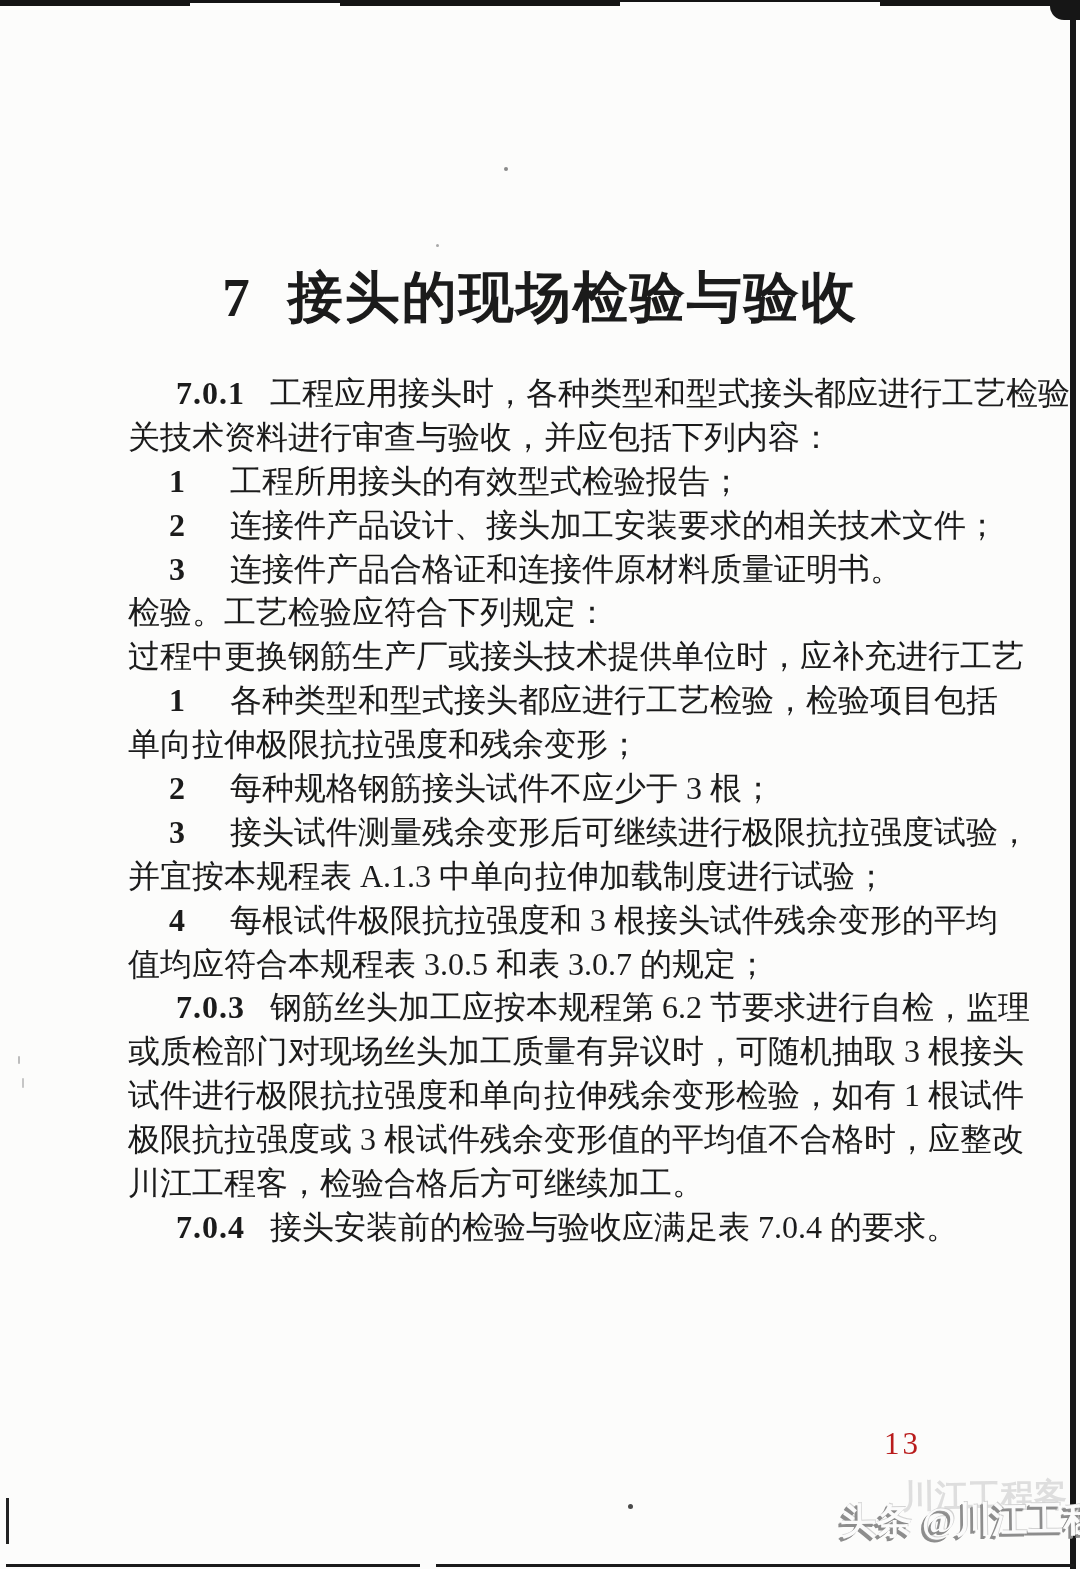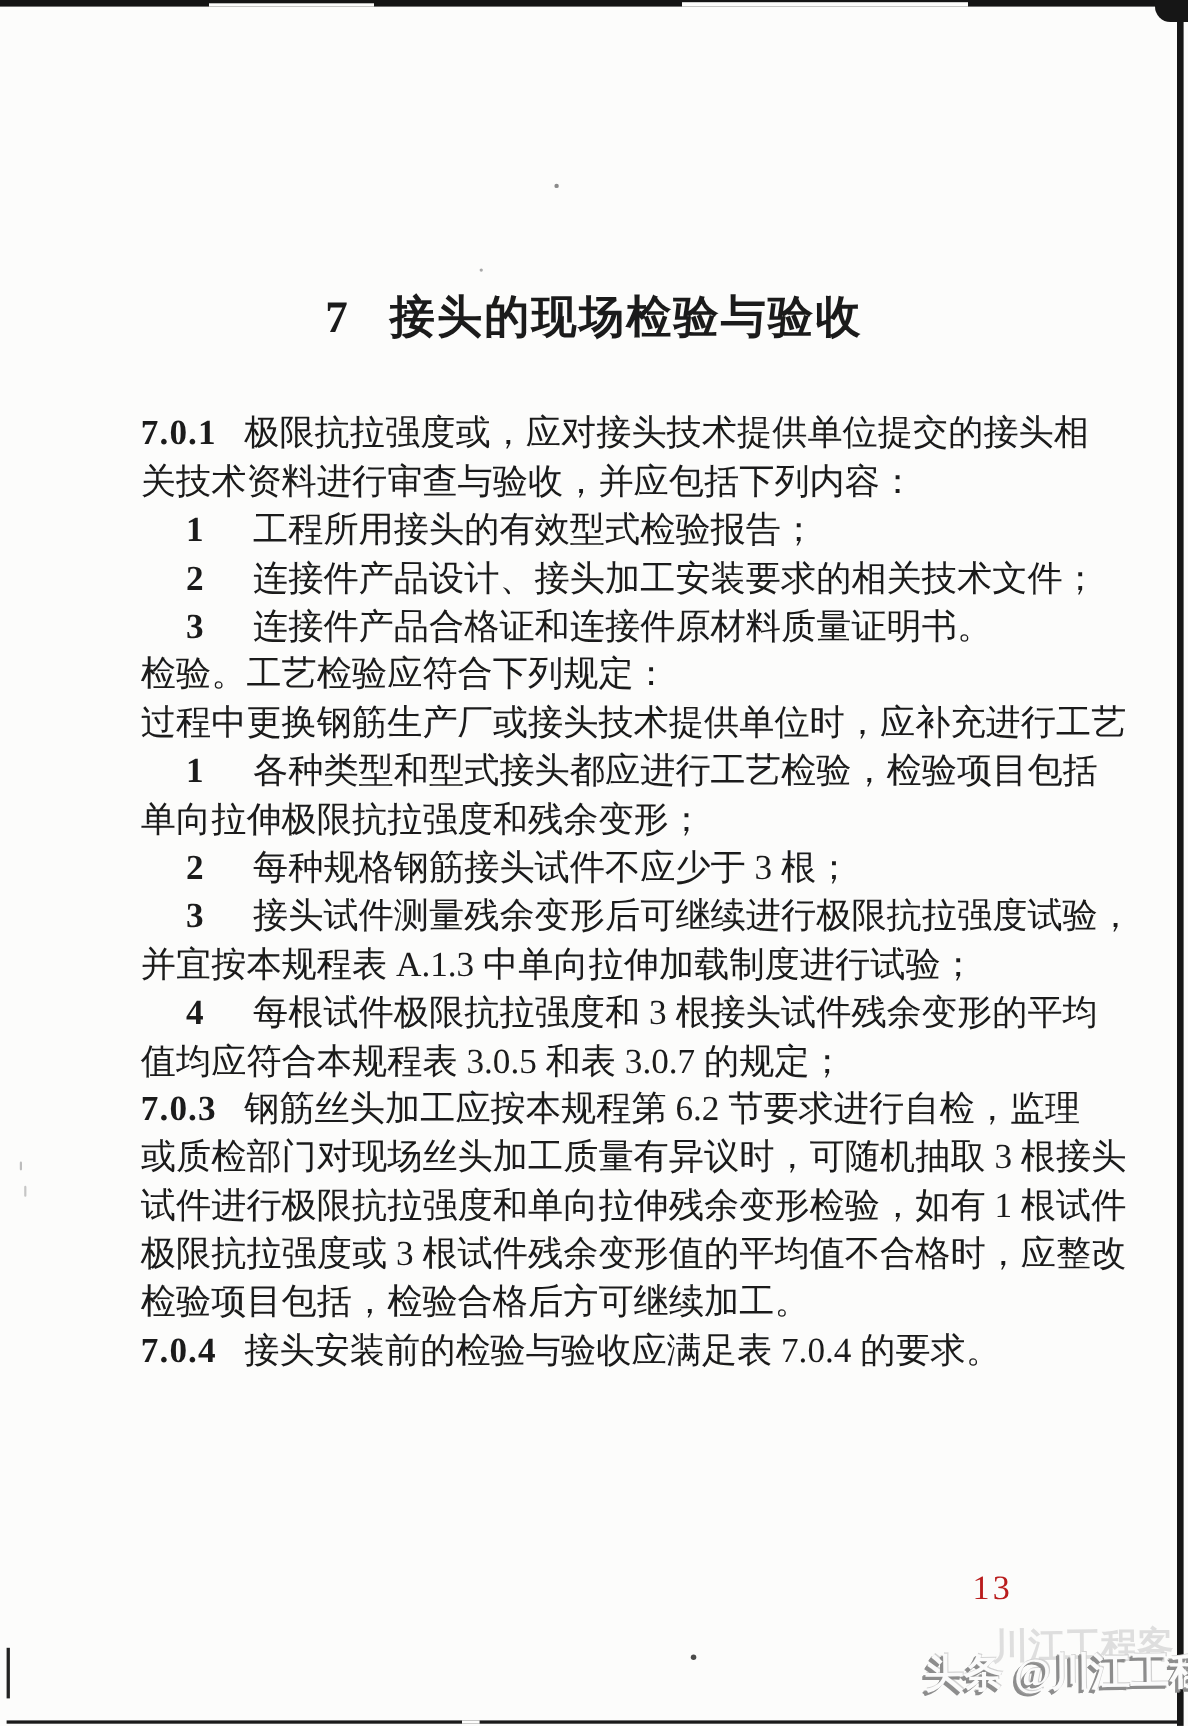--- a/index.html
+++ b/index.html
@@ -4,28 +4,28 @@
 <style>
   html,body{margin:0;padding:0;}
   body{
     width:1080px;height:1569px;position:relative;overflow:hidden;
     background:#fcfcfb;color:#1b1b1b;
     font-family:"Liberation Serif","DejaVu Serif",serif;
   }
   
   .title{
     position:absolute;top:261px;left:0;width:1080px;text-align:center;
-    font-size:41px;font-weight:700;letter-spacing:2px;white-space:nowrap;
+    font-size:55px;font-weight:700;letter-spacing:2px;white-space:nowrap;
   }
   .title .num{margin-right:36px;}
   
   .body-text{position:absolute;top:372px;left:128px;width:830px;font-size:32px;}
   .line{height:43.9px;line-height:43.9px;white-space:nowrap;}
   .lab{font-weight:700;}
-  .clause .lab{margin-right:25px;letter-spacing:1px;}
+  .clause .lab{margin-right:25px;letter-spacing:1px;margin-left:48px;}
   .item{padding-left:41px;}
   .item .lab{margin-right:45px;}
   
   .page-num{
     position:absolute;left:884px;top:1426px;font-size:31px;
     color:#b91c1c;letter-spacing:3px;
   }
   
   .wm{
     position:absolute;left:840px;top:1496px;font-size:36px;font-weight:700;
@@ -71,21 +71,21 @@
 <div class="speck" id="s3"></div>
 <div class="speck" id="s4"></div>
 <div class="speck" id="s5"></div>
 
 <div class="title">
   <span class="num">7</span><span>接头的现场检验与验收</span>
 </div>
 
 <div class="body-text">
     <div class="line clause">
-    <span class="lab">7.0.1</span><span class="txt">极限抗拉强度或，应对接头技术提供单位提交的接头相</span>
+    <span class="lab">7.0.1</span><span class="txt">工程应用接头时，各种类型和型式接头都应进行工艺检验</span>
   </div>
     <div class="line cont">
     <span class="txt">关技术资料进行审查与验收，并应包括下列内容：</span>
   </div>
     <div class="line item">
     <span class="lab">1</span><span class="txt">工程所用接头的有效型式检验报告；</span>
   </div>
     <div class="line item">
     <span class="lab">2</span><span class="txt">连接件产品设计、接头加工安装要求的相关技术文件；</span>
   </div>
@@ -125,21 +125,21 @@
     <div class="line cont">
     <span class="txt">或质检部门对现场丝头加工质量有异议时，可随机抽取 3 根接头</span>
   </div>
     <div class="line cont">
     <span class="txt">试件进行极限抗拉强度和单向拉伸残余变形检验，如有 1 根试件</span>
   </div>
     <div class="line cont">
     <span class="txt">极限抗拉强度或 3 根试件残余变形值的平均值不合格时，应整改</span>
   </div>
     <div class="line cont">
-    <span class="txt">检验项目包括，检验合格后方可继续加工。</span>
+    <span class="txt">川江工程客，检验合格后方可继续加工。</span>
   </div>
     <div class="line clause">
     <span class="lab">7.0.4</span><span class="txt">接头安装前的检验与验收应满足表 7.0.4 的要求。</span>
   </div>
   </div>
 
 <div class="page-num">13</div>
 
 <div class="wm-ghost">川江工程客</div>
 <div class="wm">

